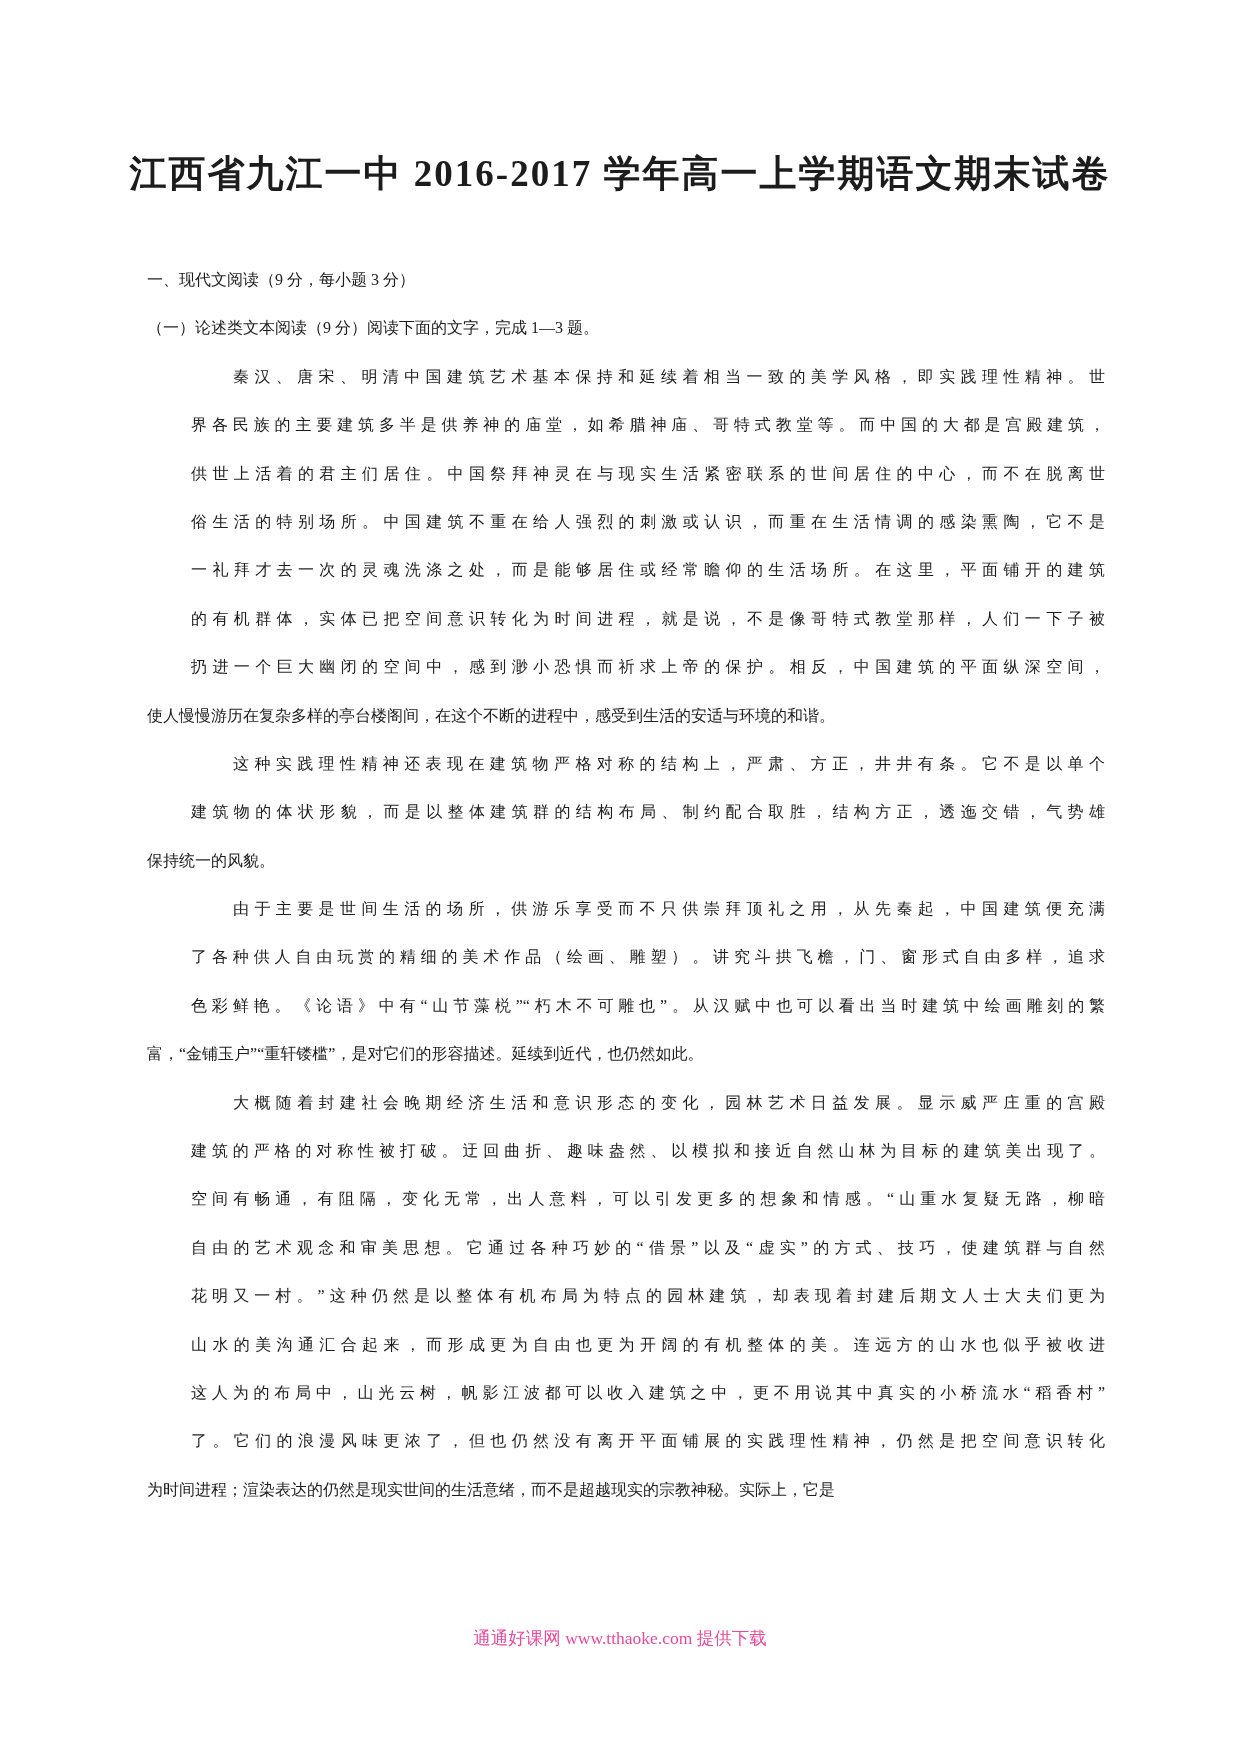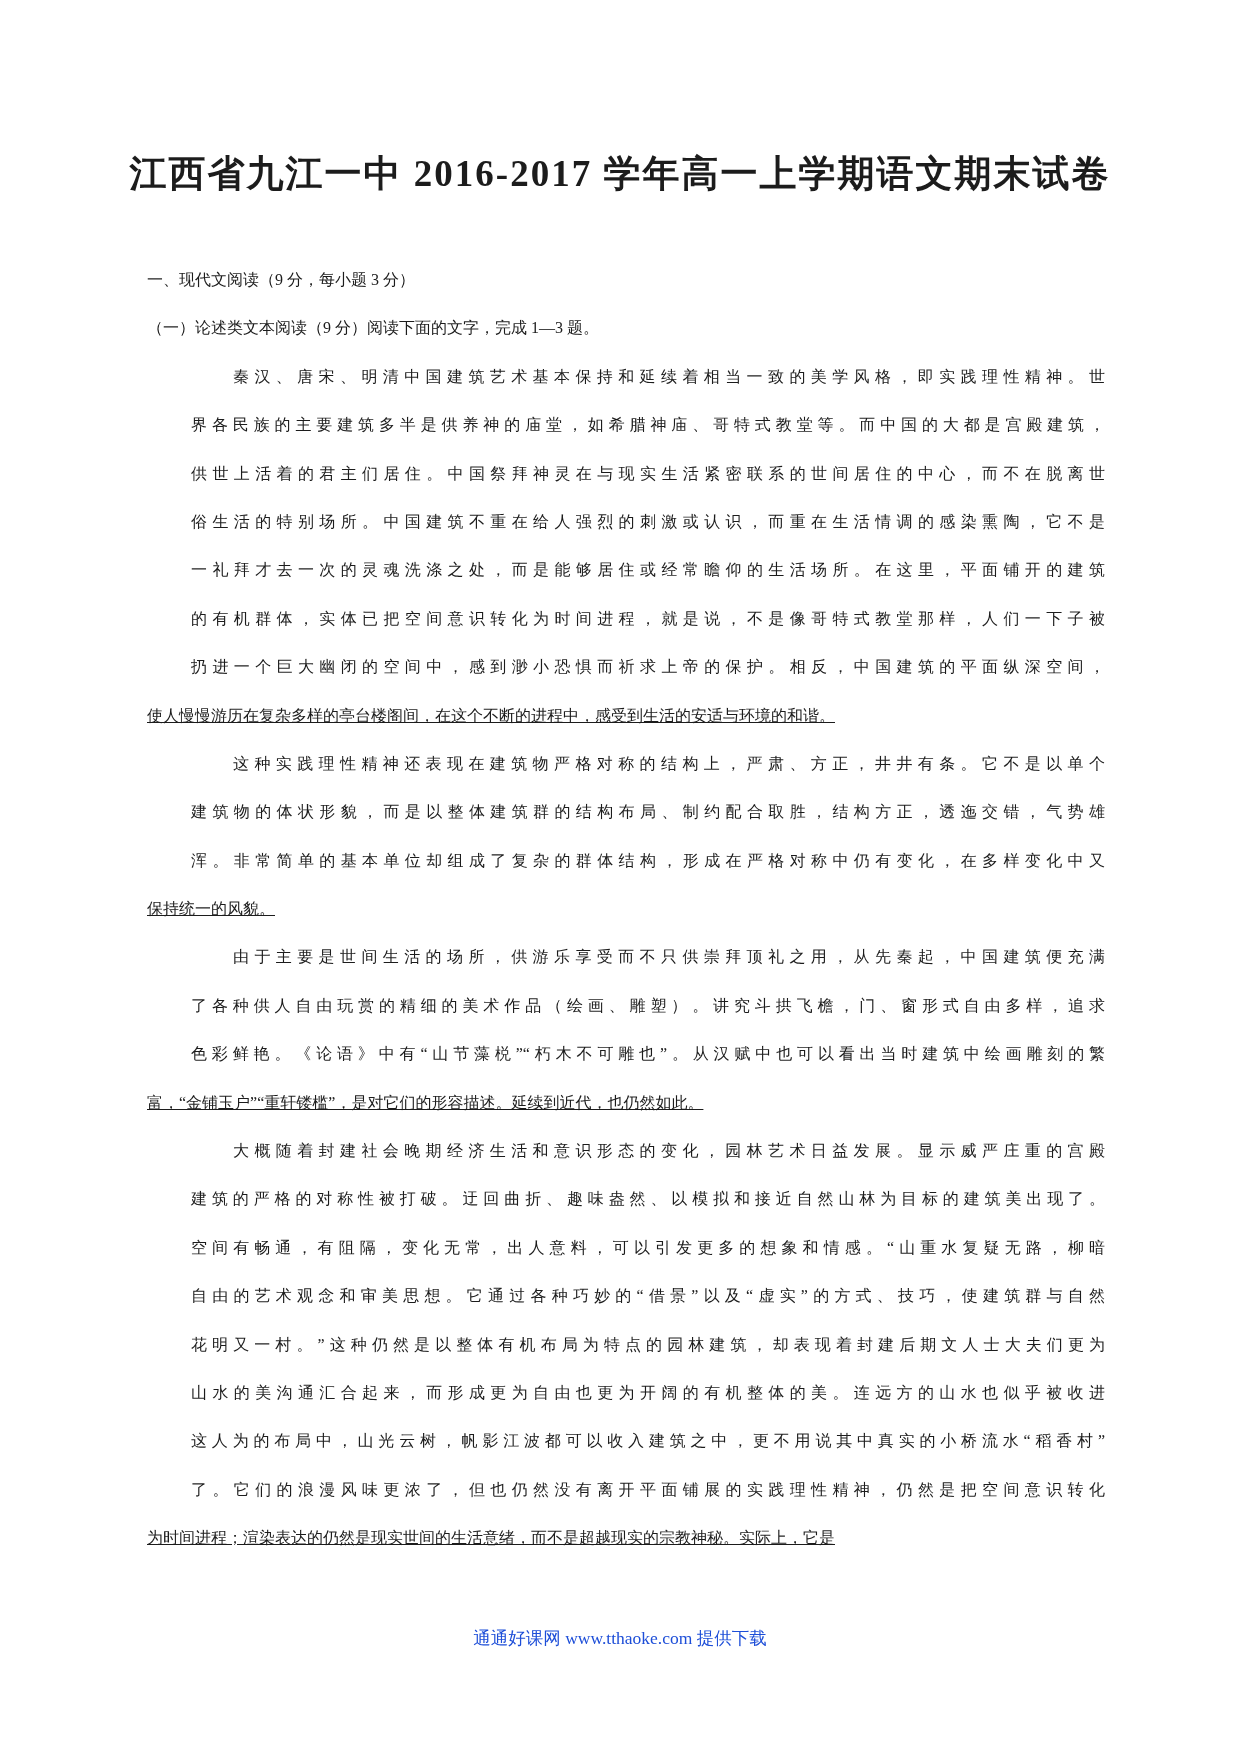--- a/index.html
+++ b/index.html
@@ -44,52 +44,50 @@
     text-align: justify;
     text-align-last: justify;
     margin-left: 44px;
   }
   .line.indent {
     text-indent: 42px;
   }
   .line.para-end {
     text-align: left;
     text-align-last: left;
-    text-decoration: underline;
   }
   .page-footer {
     position: absolute;
     top: 1626px;
     left: 0;
     width: 1240px;
     text-align: center;
     font-size: 17.5px;
     line-height: 24px;
-    color: #1d4ed8;
+    color: #ec4899;
   }
 </style>
 </head>
 <body>
 
 <div class="doc-title">江西省九江一中 2016-2017 学年高一上学期语文期末试卷</div>
 
 <div class="content">
   <div class="line">一、现代文阅读（9 分，每小题 3 分）</div>
   <div class="line">（一）论述类文本阅读（9 分）阅读下面的文字，完成 1—3 题。</div>
 <div class="line just indent">秦汉、唐宋、明清中国建筑艺术基本保持和延续着相当一致的美学风格，即实践理性精神。世</div>
     <div class="line just">界各民族的主要建筑多半是供养神的庙堂，如希腊神庙、哥特式教堂等。而中国的大都是宫殿建筑，</div>
     <div class="line just">供世上活着的君主们居住。中国祭拜神灵在与现实生活紧密联系的世间居住的中心，而不在脱离世</div>
     <div class="line just">俗生活的特别场所。中国建筑不重在给人强烈的刺激或认识，而重在生活情调的感染熏陶，它不是</div>
     <div class="line just">一礼拜才去一次的灵魂洗涤之处，而是能够居住或经常瞻仰的生活场所。在这里，平面铺开的建筑</div>
     <div class="line just">的有机群体，实体已把空间意识转化为时间进程，就是说，不是像哥特式教堂那样，人们一下子被</div>
     <div class="line just">扔进一个巨大幽闭的空间中，感到渺小恐惧而祈求上帝的保护。相反，中国建筑的平面纵深空间，</div>
     <div class="line para-end">使人慢慢游历在复杂多样的亭台楼阁间，在这个不断的进程中，感受到生活的安适与环境的和谐。</div>
     <div class="line just indent">这种实践理性精神还表现在建筑物严格对称的结构上，严肃、方正，井井有条。它不是以单个</div>
     <div class="line just">建筑物的体状形貌，而是以整体建筑群的结构布局、制约配合取胜，结构方正，透迤交错，气势雄</div>
-    <div class="line just">浑。非常简单的基本单位却组成了复杂的群体结构，形成在严格对称中仍有变化，在多样变化中又</div>
     <div class="line para-end">保持统一的风貌。</div>
     <div class="line just indent">由于主要是世间生活的场所，供游乐享受而不只供崇拜顶礼之用，从先秦起，中国建筑便充满</div>
     <div class="line just">了各种供人自由玩赏的精细的美术作品（绘画、雕塑）。讲究斗拱飞檐，门、窗形式自由多样，追求</div>
     <div class="line just">色彩鲜艳。《论语》中有“山节藻棁”“朽木不可雕也”。从汉赋中也可以看出当时建筑中绘画雕刻的繁</div>
     <div class="line para-end">富，“金铺玉户”“重轩镂槛”，是对它们的形容描述。延续到近代，也仍然如此。</div>
     <div class="line just indent">大概随着封建社会晚期经济生活和意识形态的变化，园林艺术日益发展。显示威严庄重的宫殿</div>
     <div class="line just">建筑的严格的对称性被打破。迂回曲折、趣味盎然、以模拟和接近自然山林为目标的建筑美出现了。</div>
     <div class="line just">空间有畅通，有阻隔，变化无常，出人意料，可以引发更多的想象和情感。“山重水复疑无路，柳暗</div>
     <div class="line just">自由的艺术观念和审美思想。它通过各种巧妙的“借景”以及“虚实”的方式、技巧，使建筑群与自然</div>
     <div class="line just">花明又一村。”这种仍然是以整体有机布局为特点的园林建筑，却表现着封建后期文人士大夫们更为</div>

